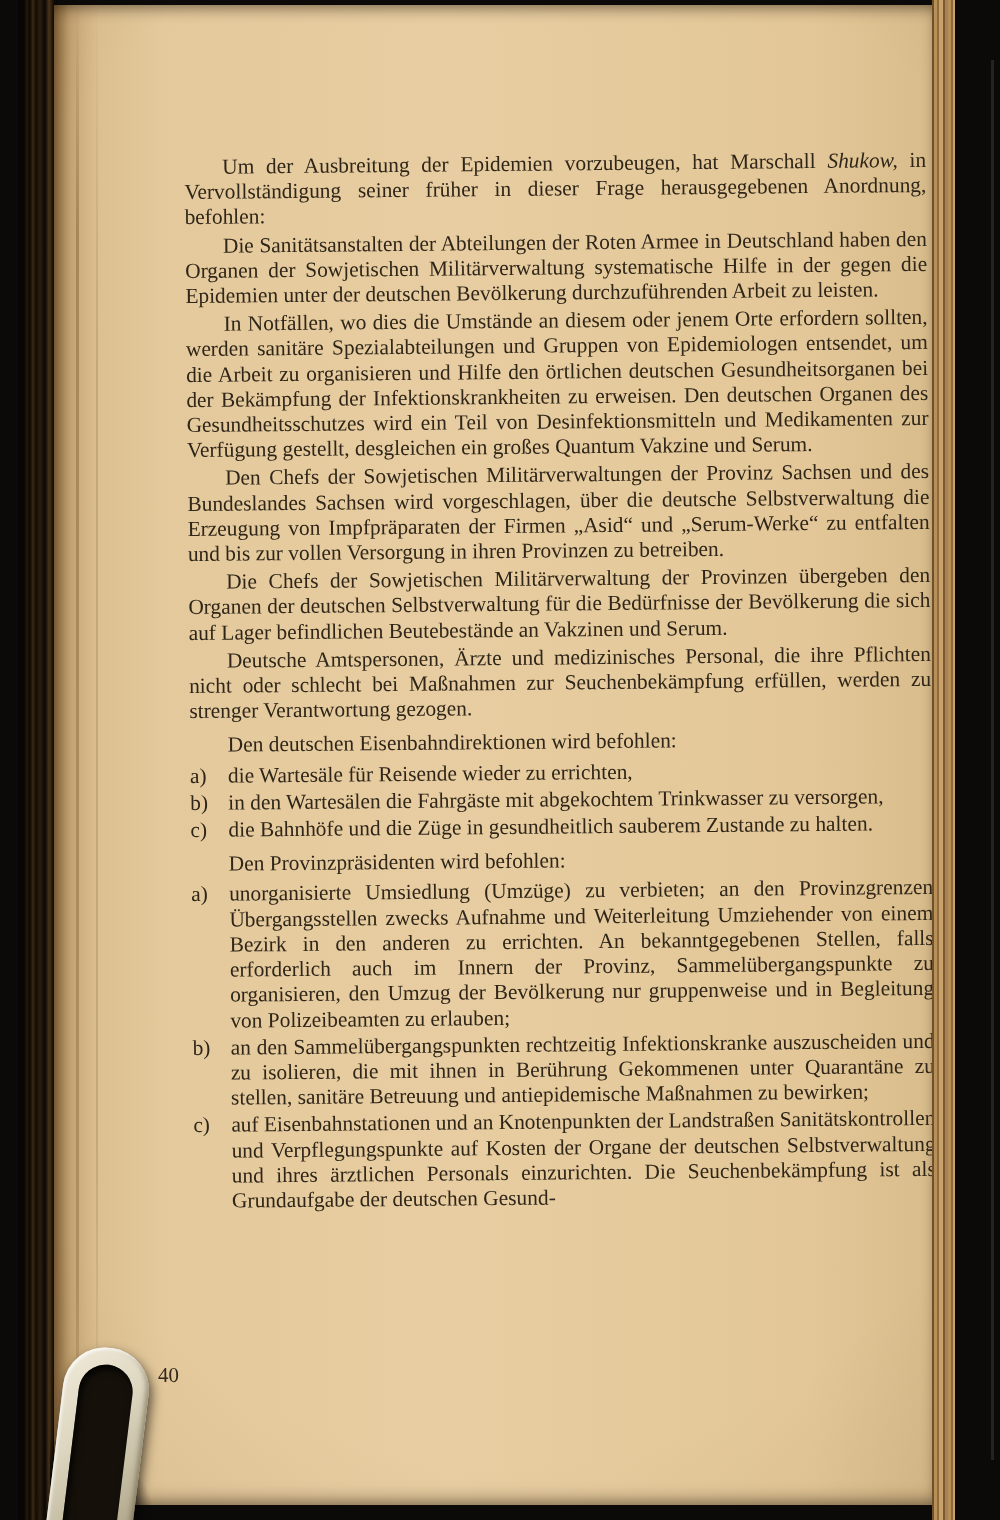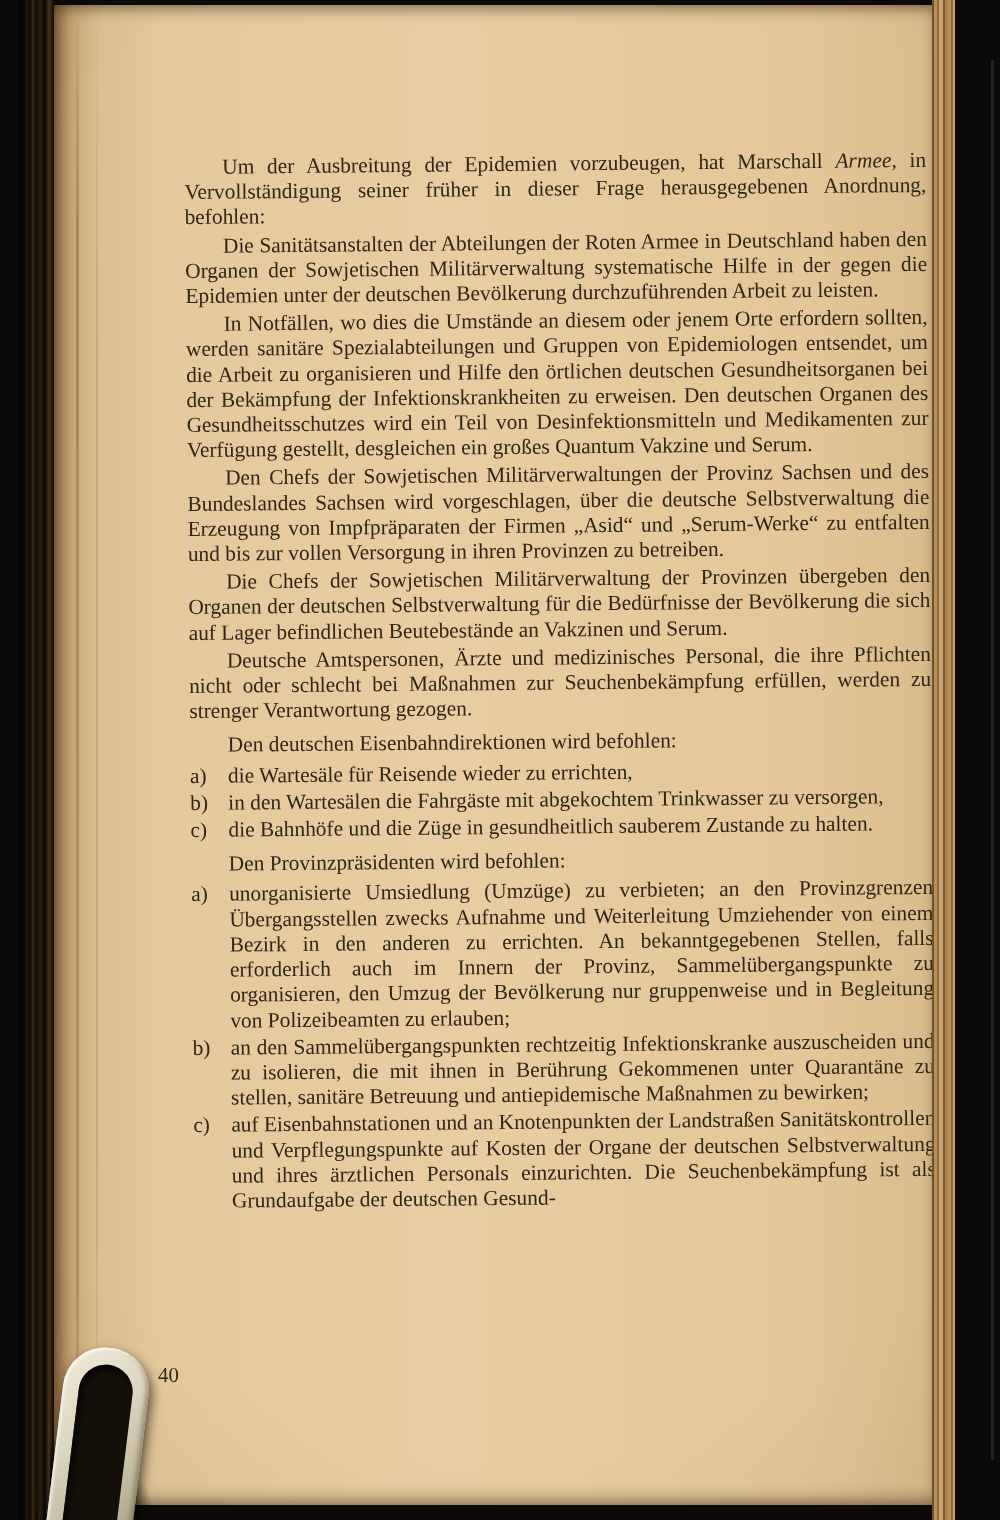--- a/index.html
+++ b/index.html
@@ -97,21 +97,21 @@
 <div class="scene">
 
   <div class="spine"></div>
 
   <div class="page">
     <div class="crease crease-1"></div>
     <div class="crease crease-2"></div>
 
     <div class="text">
 
-      <p class="para"><span>Um der Ausbreitung der Epidemien vorzubeugen, hat Marschall</span> <span class="it">Armee,</span> <span>in Vervollständigung seiner früher in dieser Frage herausgegebenen Anordnung, befohlen:</span></p>
+      <p class="para"><span>Um der Ausbreitung der Epidemien vorzubeugen, hat Marschall</span> <span class="it">Shukow,</span> <span>in Vervollständigung seiner früher in dieser Frage herausgegebenen Anordnung, befohlen:</span></p>
 
       <p class="para">Die Sanitätsanstalten der Abteilungen der Roten Armee in Deutschland haben den Organen der Sowjetischen Militärverwaltung systematische Hilfe in der gegen die Epidemien unter der deutschen Bevölkerung durchzuführenden Arbeit zu leisten.</p>
 
       <p class="para">In Notfällen, wo dies die Umstände an diesem oder jenem Orte erfordern sollten, werden sanitäre Spezialabteilungen und Gruppen von Epidemiologen entsendet, um die Arbeit zu organisieren und Hilfe den örtlichen deutschen Gesundheitsorganen bei der Bekämpfung der Infektionskrankheiten zu erweisen. Den deutschen Organen des Gesundheitsschutzes wird ein Teil von Desinfektionsmitteln und Medikamenten zur Verfügung gestellt, desgleichen ein großes Quantum Vakzine und Serum.</p>
 
       <p class="para">Den Chefs der Sowjetischen Militärverwaltungen der Provinz Sachsen und des Bundeslandes Sachsen wird vorgeschlagen, über die deutsche Selbstverwaltung die Erzeugung von Impfpräparaten der Firmen „Asid“ und „Serum-Werke“ zu entfalten und bis zur vollen Versorgung in ihren Provinzen zu betreiben.</p>
 
       <p class="para">Die Chefs der Sowjetischen Militärverwaltung der Provinzen übergeben den Organen der deutschen Selbstverwaltung für die Bedürfnisse der Bevölkerung die sich auf Lager befindlichen Beutebestände an Vakzinen und Serum.</p>
 
       <p class="para">Deutsche Amtspersonen, Ärzte und medizinisches Personal, die ihre Pflichten nicht oder schlecht bei Maßnahmen zur Seuchenbekämpfung erfüllen, werden zu strenger Verantwortung gezogen.</p>

